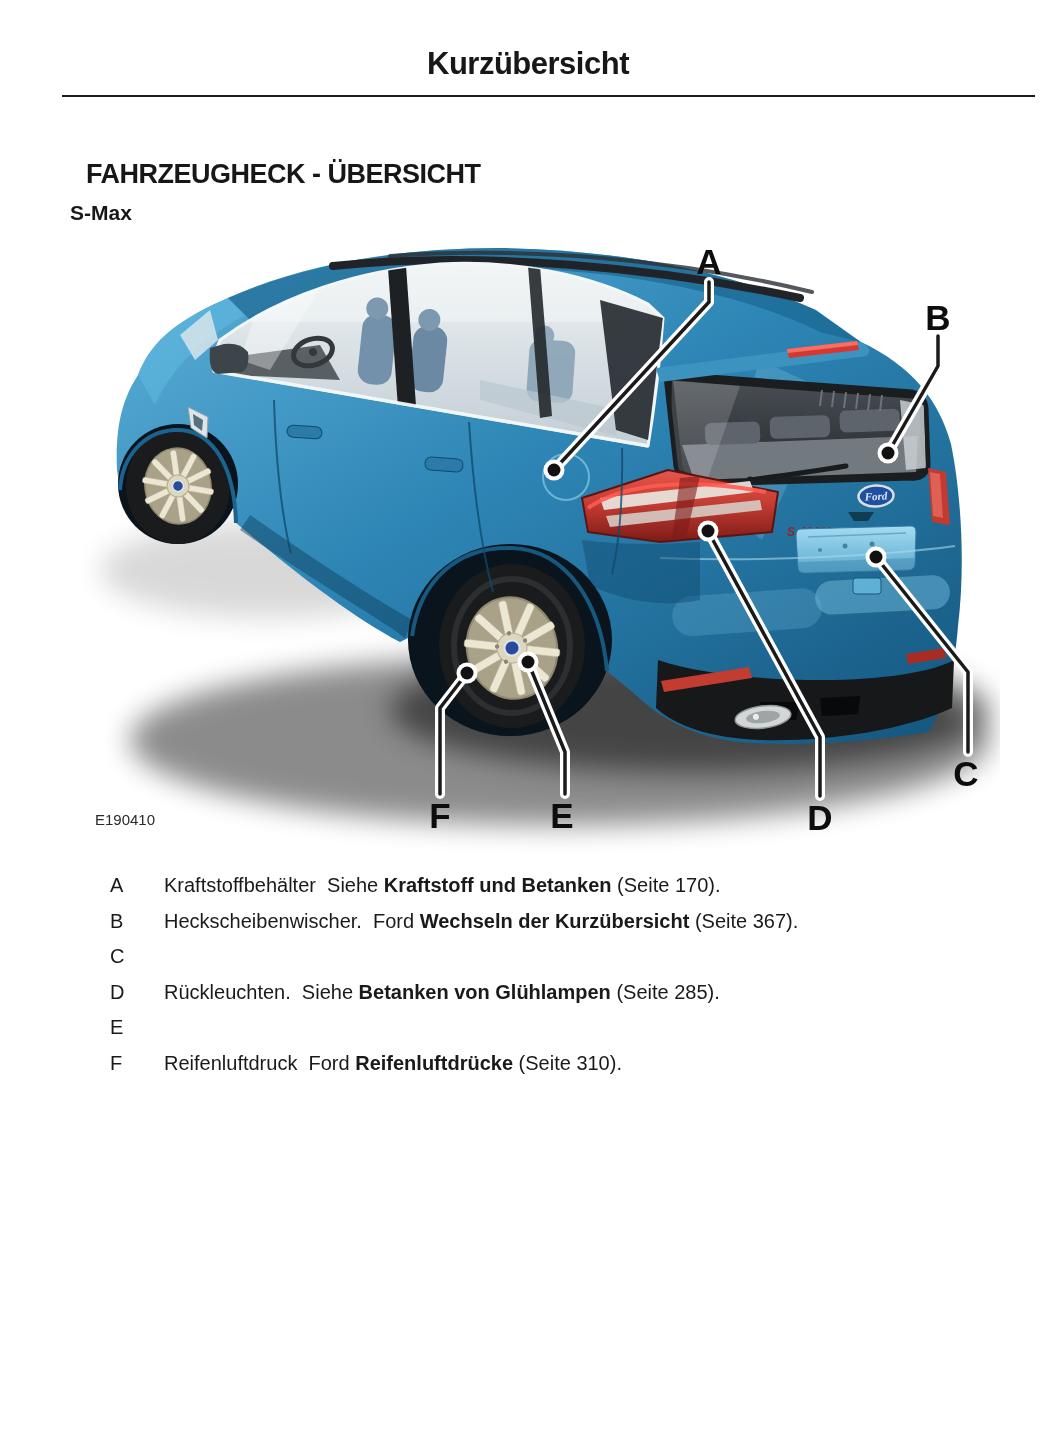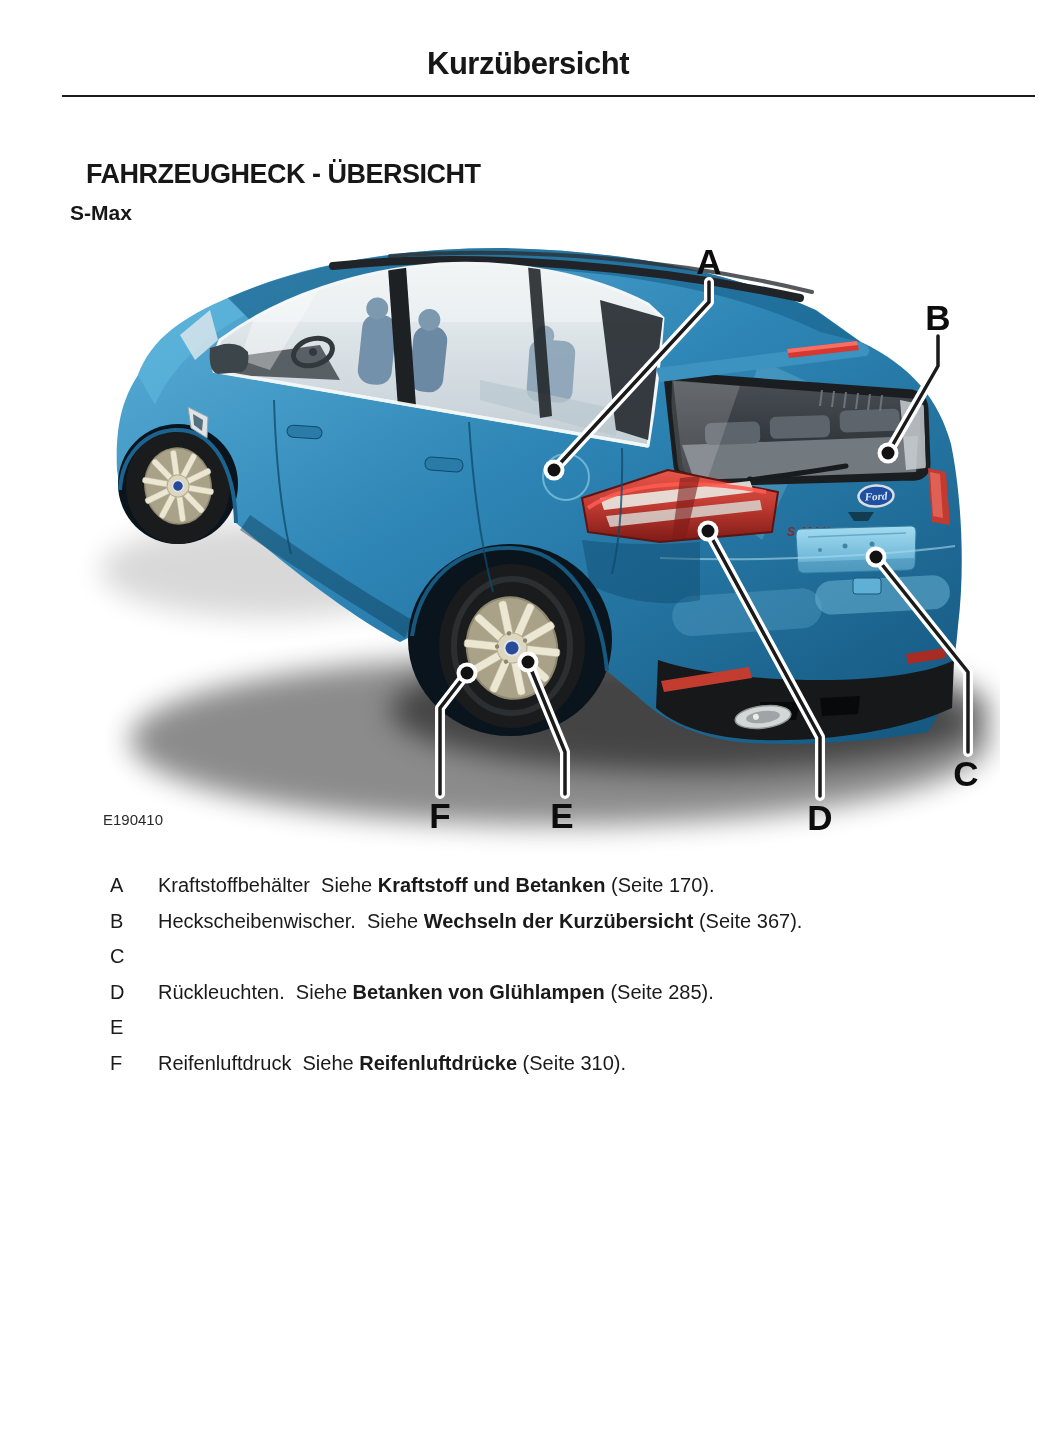--- a/index.html
+++ b/index.html
@@ -5,25 +5,25 @@
   html,body{margin:0;padding:0;background:#ffffff;}
   .page{position:relative;width:1056px;height:1248px;background:#fff;overflow:hidden;
         font-family:"Liberation Sans",sans-serif;color:#1a1a1a;}
   .hdr-title{position:absolute;top:46px;left:0;width:100%;text-align:center;margin:0;
              font-size:31px;font-weight:bold;letter-spacing:-0.5px;color:#171717;}
   .hdr-rule{position:absolute;top:95px;left:62px;width:973px;height:0;border-top:2px solid #1c1c1c;}
   .sec-title{position:absolute;top:143px;left:70px;margin:16px;font-size:27px;font-weight:bold;
              letter-spacing:-0.5px;color:#171717;}
   .sub-title{position:absolute;top:201px;left:70px;margin:0;font-size:21px;font-weight:bold;color:#171717;}
   figure.car-fig{position:absolute;left:60px;top:240px;width:940px;height:620px;margin:0;}
-  .fig-code{position:absolute;left:43px;top:571px;font-size:15px;color:#2a2a2a;}
+  .fig-code{position:absolute;left:35px;top:571px;font-size:15px;color:#2a2a2a;}
   ul.legend{position:absolute;left:0;top:874px;width:1020px;margin:0;padding:0;list-style:none;}
   ul.legend li{position:relative;height:35.6px;}
   .lg-letter{position:absolute;left:110px;top:0;font-size:20px;color:#1a1a1a;}
-  .lg-text{position:absolute;left:158px;top:0;right:36px;font-size:20px;color:#1a1a1a;white-space:pre-wrap;}
+  .lg-text{position:absolute;left:164px;top:0;right:36px;font-size:20px;color:#1a1a1a;white-space:pre-wrap;}
   .lg-text b{font-weight:bold;}
   .page-no{position:absolute;top:1371px;left:0;width:100%;text-align:center;font-size:22px;color:#4d7c0f;text-decoration:underline;}
   svg text.callout{font-family:"Liberation Sans",sans-serif;font-weight:bold;font-size:35px;fill:#0d0d0d;}
   svg text.badge{font-family:"Liberation Sans",sans-serif;font-weight:bold;font-style:italic;
                  font-size:12px;fill:#8a2a22;letter-spacing:1px;}
   svg text.fordscript{font-family:"Liberation Serif",serif;font-weight:bold;font-style:italic;
                       font-size:11px;fill:#dfe8f5;}
 </style>
 </head>
 <body>
@@ -336,32 +336,32 @@
     <span class="fig-code">E190410</span>
   </figure>
 
   <ul class="legend">
     <li>
       <span class="lg-letter">A</span>
       <span class="lg-text"><span>Kraftstoffbehälter  Siehe </span><b>Kraftstoff und Betanken</b><span> (Seite 170).</span></span>
     </li>
     <li>
       <span class="lg-letter">B</span>
-      <span class="lg-text"><span>Heckscheibenwischer.  Siehe </span><b>Wechseln der Kurzübersicht</b><span> (Seite 367).</span></span>
+      <span class="lg-text"><span>Heckscheibenwischer.  Ford </span><b>Wechseln der Kurzübersicht</b><span> (Seite 367).</span></span>
     </li>
     <li>
       <span class="lg-letter">C</span>
     </li>
     <li>
       <span class="lg-letter">D</span>
       <span class="lg-text"><span>Rückleuchten.  Siehe </span><b>Betanken von Glühlampen</b><span> (Seite 285).</span></span>
     </li>
     <li>
       <span class="lg-letter">E</span>
     </li>
     <li>
       <span class="lg-letter">F</span>
-      <span class="lg-text"><span>Reifenluftdruck  Siehe </span><b>Reifenluftdrücke</b><span> (Seite 310).</span></span>
+      <span class="lg-text"><span>Reifenluftdruck  Ford </span><b>Reifenluftdrücke</b><span> (Seite 310).</span></span>
     </li>
   </ul>
 
   <div class="page-no">13</div>
 </div>
 
 </body></html>

